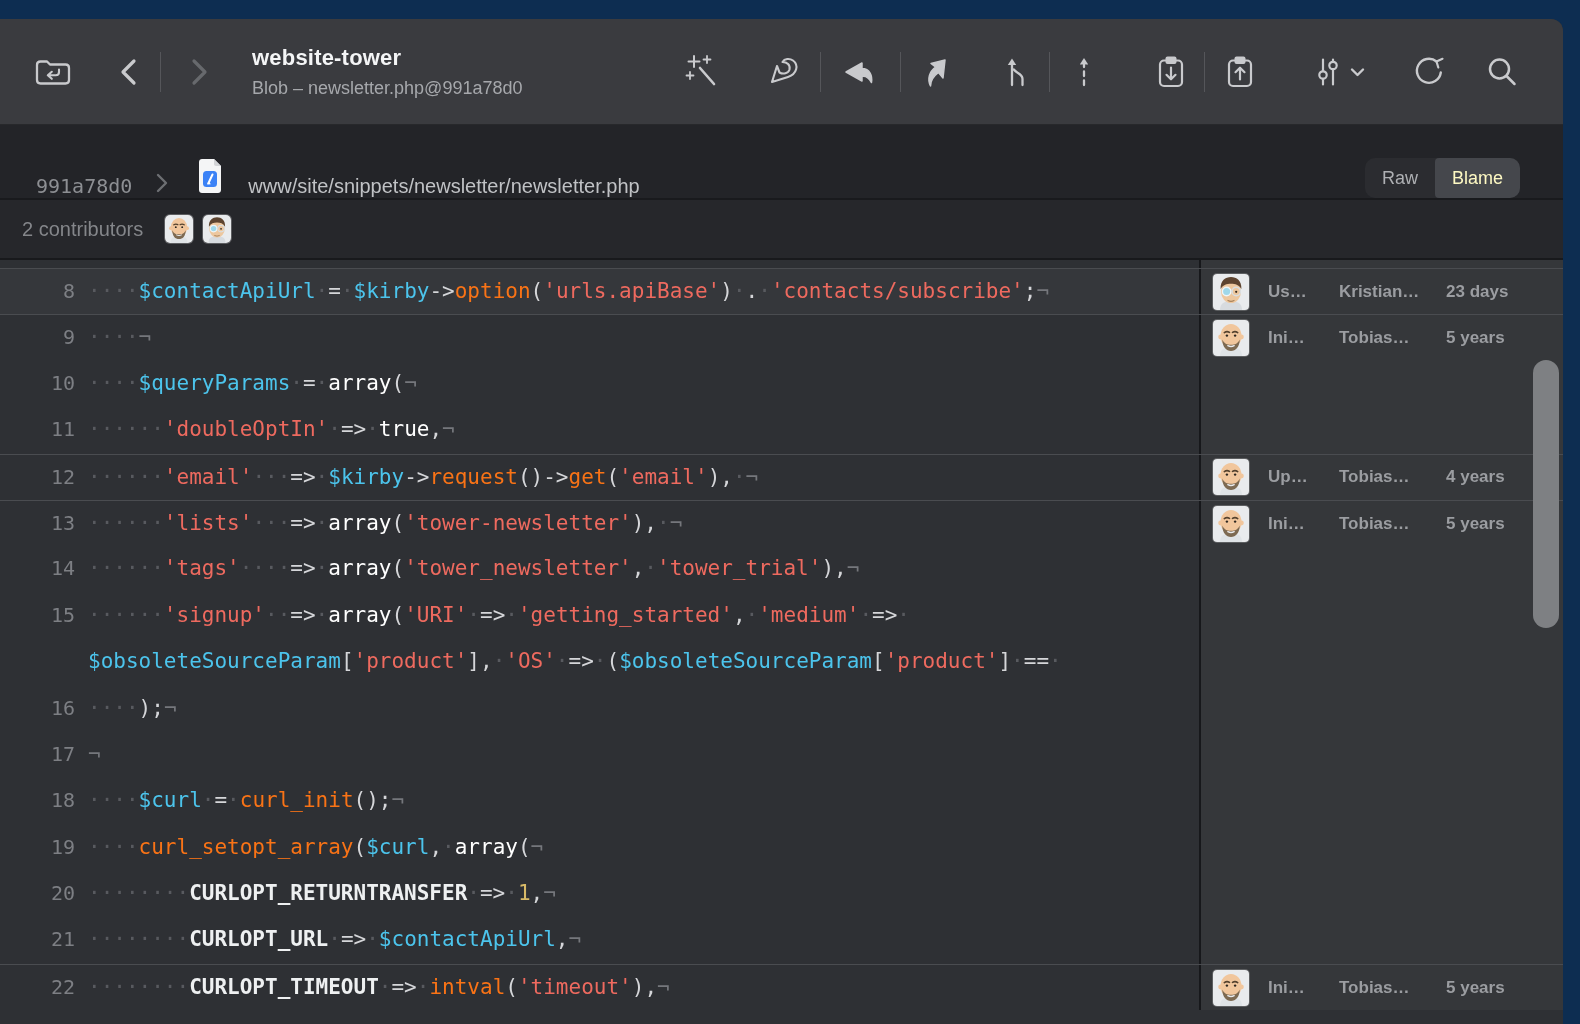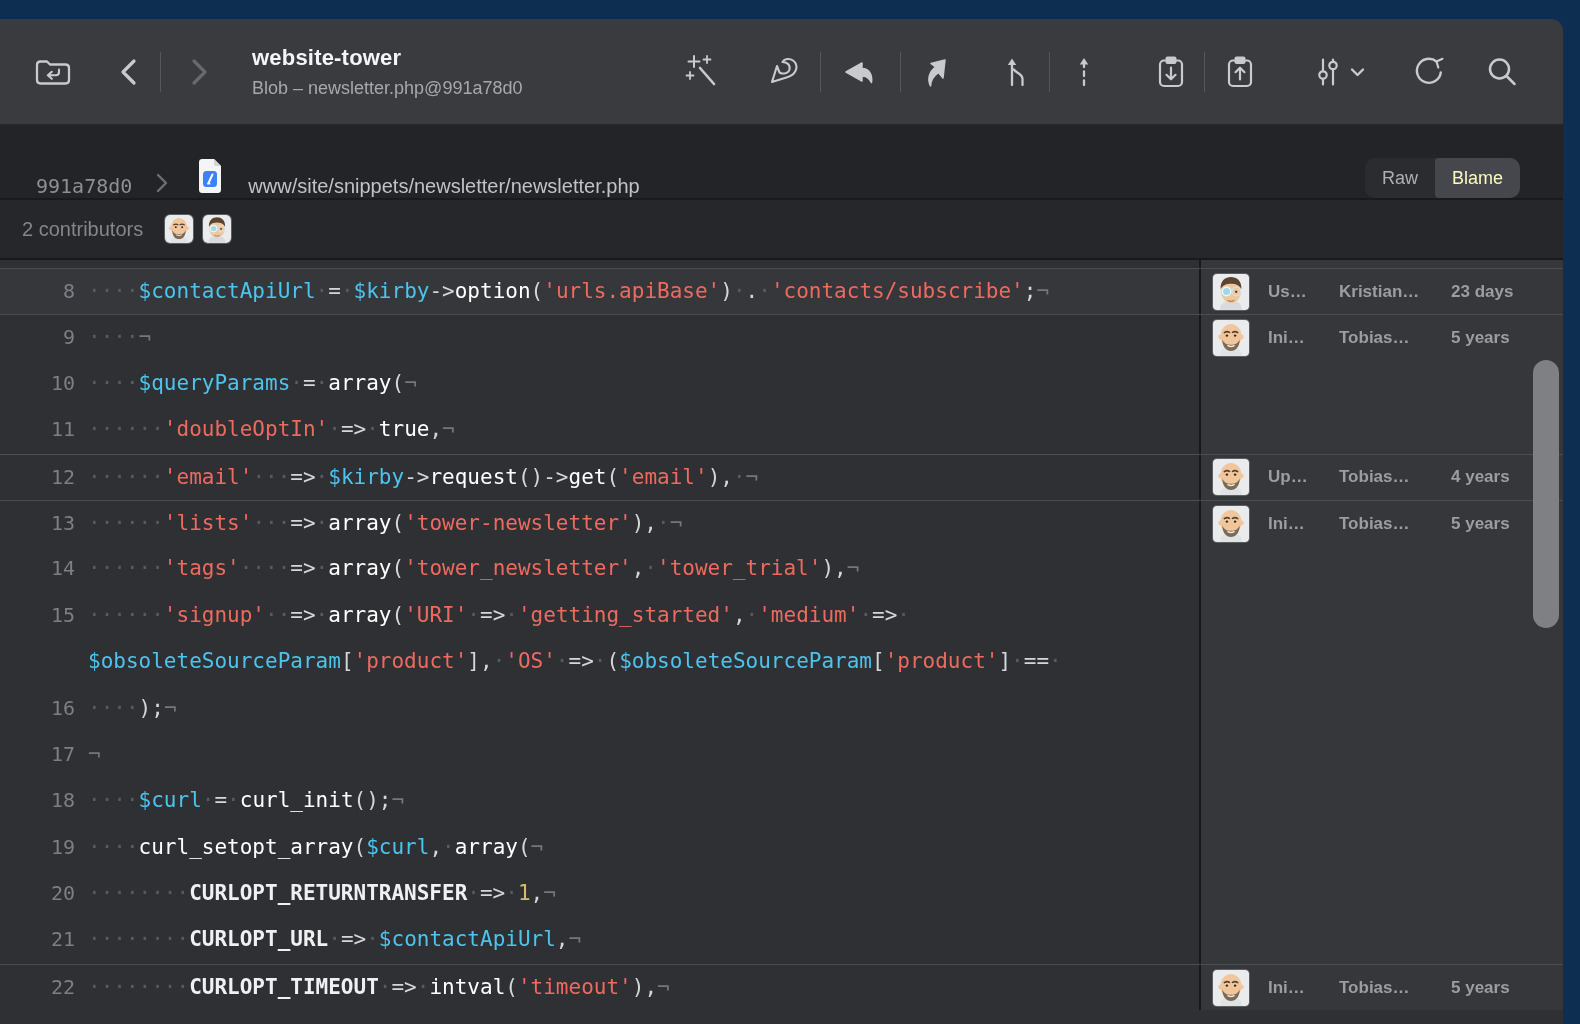--- a/index.html
+++ b/index.html
@@ -44,34 +44,34 @@
   .rowleft{display:flex;width:1199px;flex:none;box-sizing:border-box;background:#2e3034;}
   .row.hl .rowleft{background:#35373b;}
   .gutter{width:75px;flex:none;text-align:right;font-family:"DejaVu Sans Mono", monospace;
           font-size:20px;line-height:44.9px;color:#7d7f84;}
   .codetext{flex:1;margin-left:13px;white-space:pre;overflow:hidden;
             font-family:"DejaVu Sans Mono", monospace;font-size:21px;line-height:44.9px;}
   .t-ws{color:#585a5f;}
   .t-nl{color:#75777c;}
   .t-op{color:#d5d6d9;}
   .t-var{color:#4cc4ec;}
-  .t-fn{color:#ffffff;}
+  .t-fn{color:#f97316;}
   .t-str{color:#ee6a5f;}
   .t-kw{color:#ffffff;}
   .t-num{color:#d8ba68;}
   .t-const{color:#eef0f1;font-weight:700;}
 
   .blamecell{width:364px;flex:none;box-sizing:border-box;background:#35373a;border-left:2px solid #17181b;
              position:relative;display:flex;align-items:center;overflow:hidden;
              font-size:17px;color:#9b9da1;font-weight:bold;}
   .bav{width:36px;height:36px;margin-left:12px;flex:none;border-radius:4px;overflow:hidden;
        box-shadow:0 0 0 1px rgba(255,255,255,.2);}
   .bmsg{margin-left:19px;width:66px;flex:none;white-space:nowrap;overflow:hidden;}
   .bauthor{margin-left:5px;width:107px;flex:none;white-space:nowrap;overflow:hidden;}
-  .bage{margin-left:5px;width:70px;flex:none;white-space:nowrap;overflow:hidden;}
+  .bage{width:70px;flex:none;white-space:nowrap;overflow:hidden;}
 
   .scrollthumb{position:absolute;left:1533px;top:100px;width:26px;height:268px;border-radius:13px;
                background:#7e8083;}
 </style>
 </head>
 <body>
 
 <div class="stage">
   <div class="window">
 

